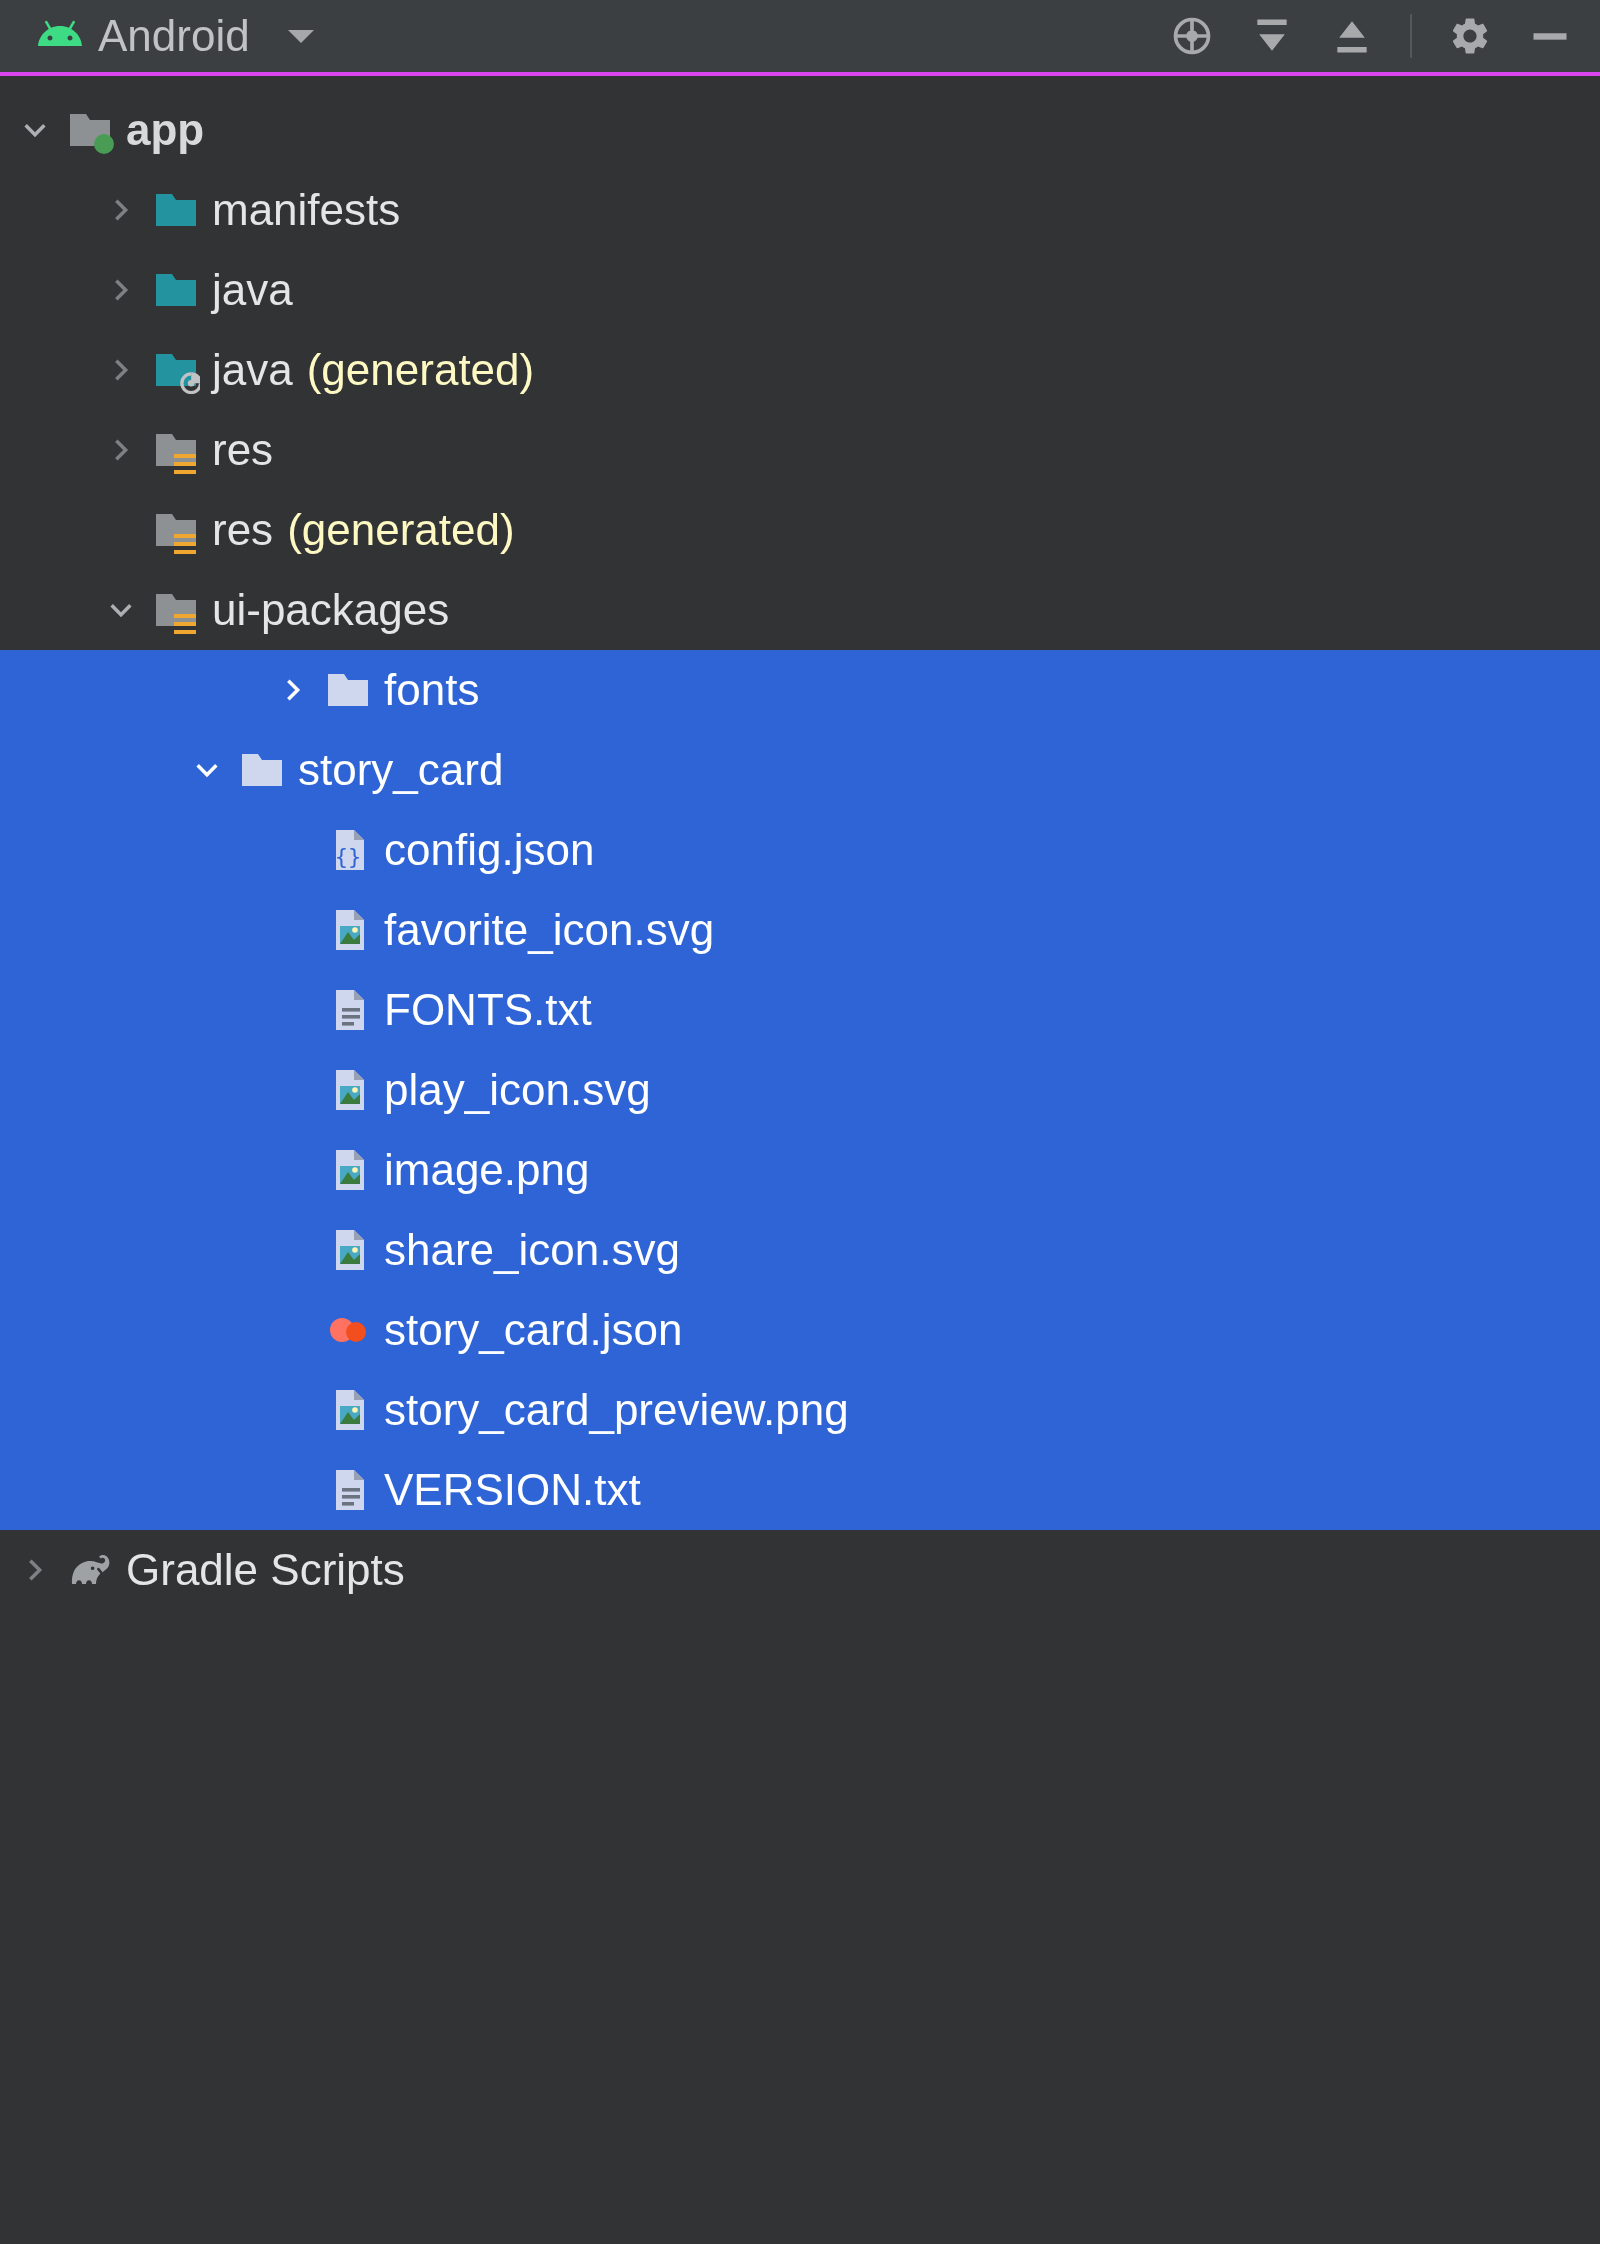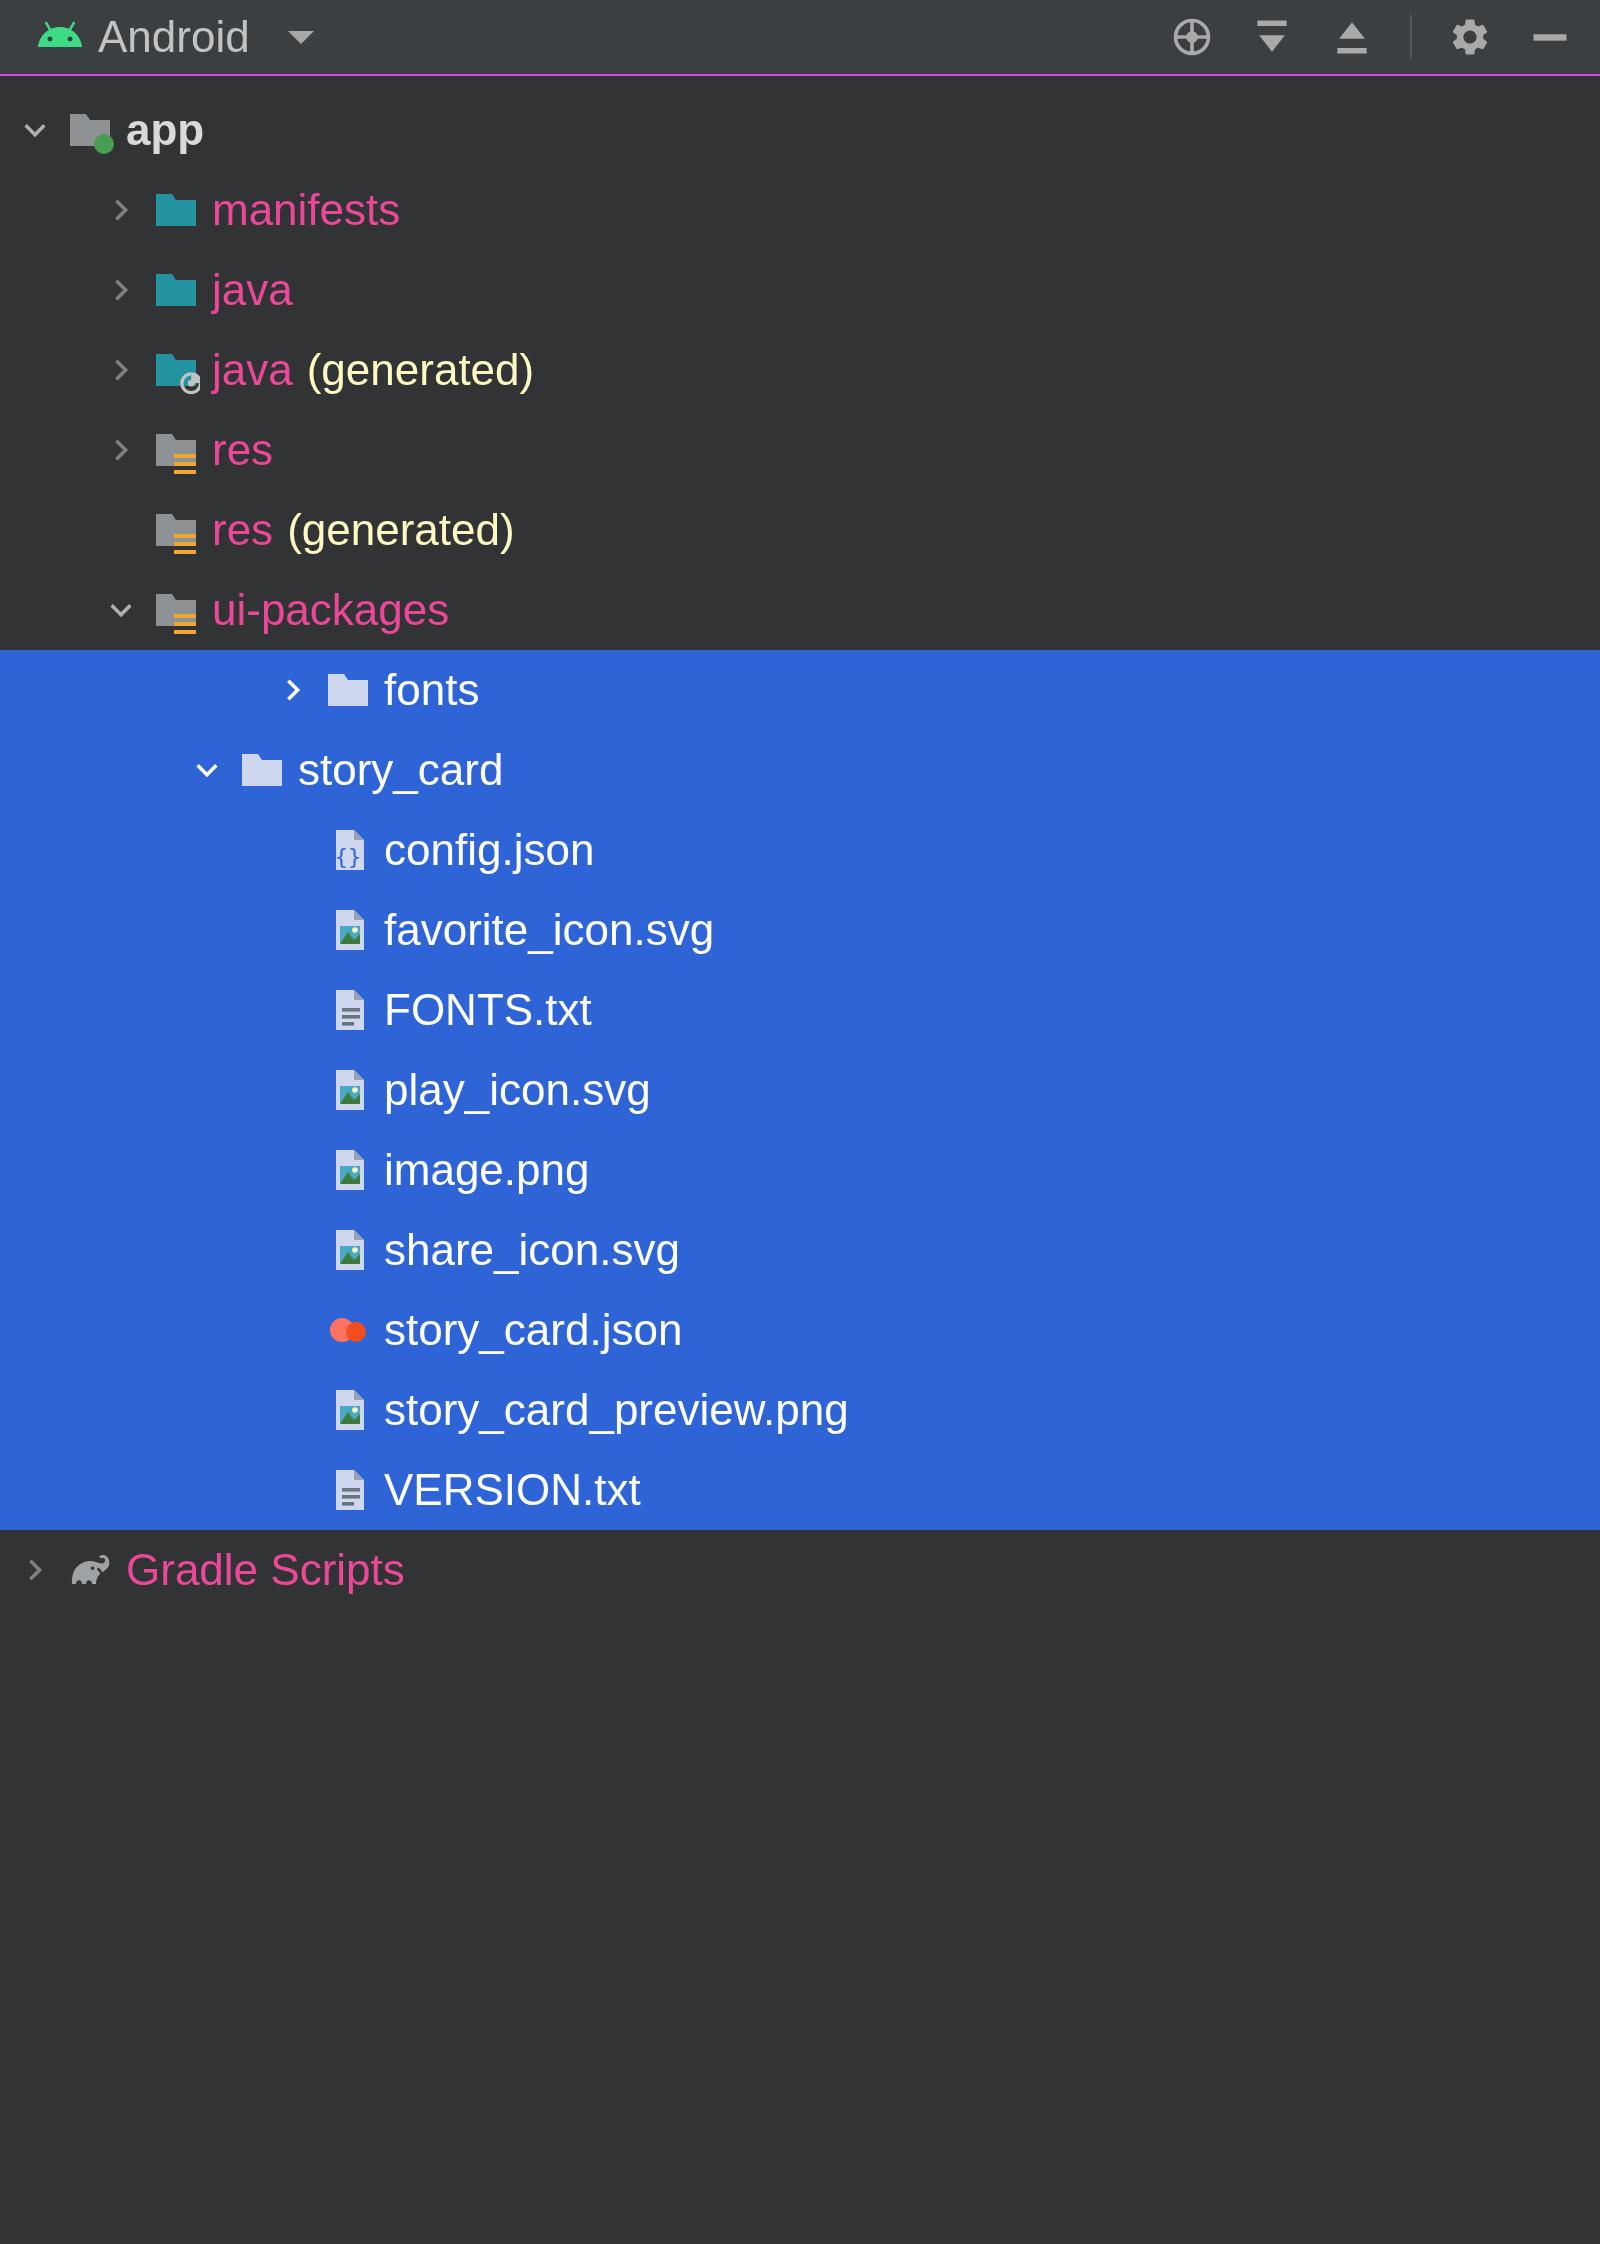--- a/index.html
+++ b/index.html
@@ -9,21 +9,21 @@
     background: #313335;
     font-family: -apple-system, BlinkMacSystemFont, "Segoe UI", sans-serif;
     color: #bbbbbf;
     overflow: hidden;
   }
 
   
   .toolbar {
     height: 76px;
     background: #3c3f41;
-    border-bottom: 2px solid #d946ef;
+    border-bottom: 4px solid #d946ef;
     display: flex;
     align-items: center;
     padding: 0 28px 0 36px;
   }
   .toolbar-left {
     display: flex;
     align-items: center;
     gap: 14px;
   }
   .toolbar-right {
@@ -64,21 +64,21 @@
     height: 80px;
     white-space: nowrap;
     cursor: pointer;
   }
   .row.selected { background: #2e64d6; color: #ffffff; }
   .indent { display:inline-block; height:1px; }
   .chev { width: 42px; display:flex; align-items:center; justify-content:center; }
   .chev svg { width: 28px; height: 28px; }
   .icon { width: 48px; height: 48px; margin: 0 12px 0 10px; display:flex; align-items:center; justify-content:center; }
   .icon svg { width: 48px; height: 48px; }
-  .label { color: #ec4899; }
+  .label { color: #e5e5e5; }
   .row.selected .label { color: #ffffff; }
   .label.bold { font-weight: 700; color: #d7d9da; }
   .suffix { color: #fef9c3; margin-left: 14px; }
 
 </style>
 </head>
 <body>
 
 <div class="toolbar">
   <div class="toolbar-left">

